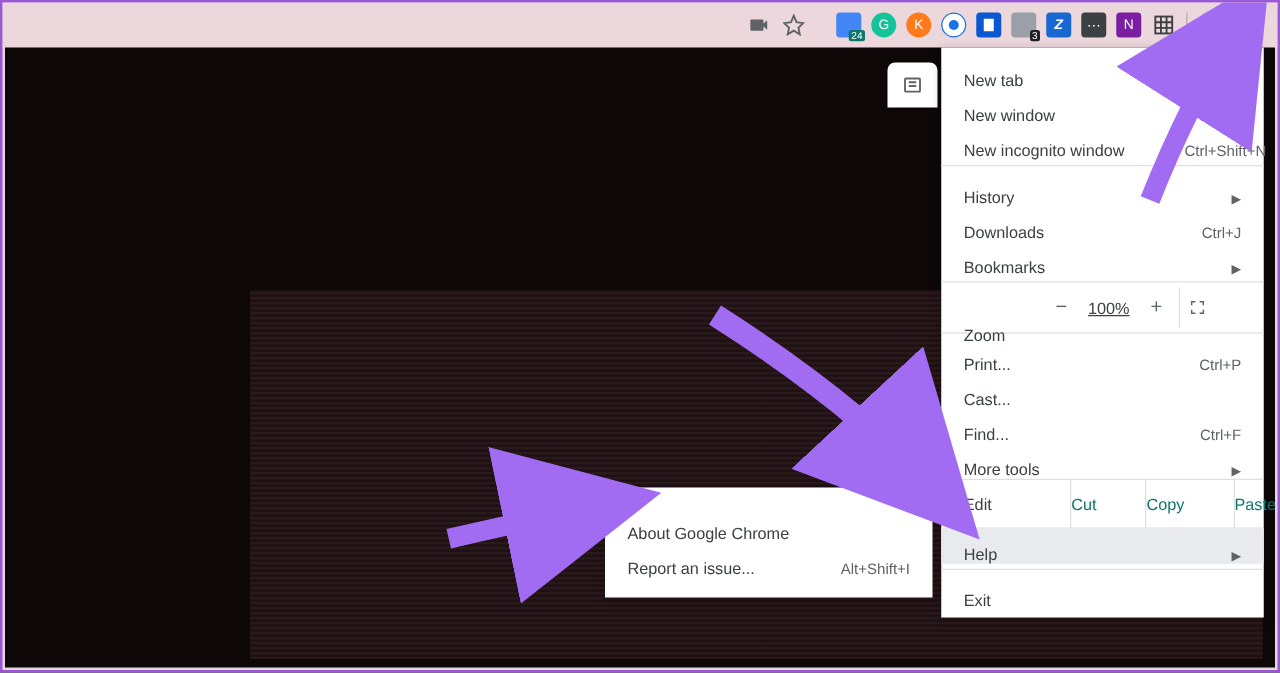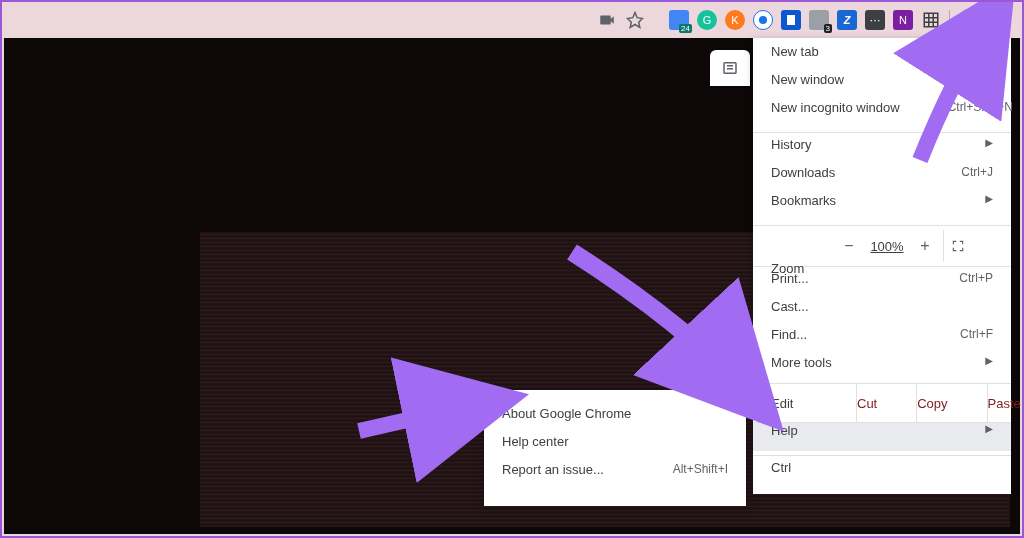--- a/index.html
+++ b/index.html
@@ -11,34 +11,34 @@
   .avatar { width:24px; height:24px; border-radius:50%; background:radial-gradient(circle at 30% 30%,#b8e06a,#6aa037); border:1px solid #ccc;}
   .kebab { width:24px; height:24px; display:flex; flex-direction:column; align-items:center; justify-content:center; gap:3px; cursor:pointer;}
   .kebab span { width:4px; height:4px; background:#5f6368; border-radius:50%; }
   .divider-v { width:1px; height:20px; background:#bba8ac;}
   .page-bg { position:absolute; top:36px; left:2px; right:2px; bottom:2px; background:#0d0708; }
   .page-texture { position:absolute; left:198px; top:230px; width:810px; height:295px; background:repeating-linear-gradient(0deg,#2b1a1c 0,#2b1a1c 1px,#1c0f11 2px,#251518 4px),#231316; }
   .role-chip { position:absolute; left:708px; top:48px; width:40px; height:36px; background:#fff; border-radius:6px 6px 0 0; display:flex; align-items:center; justify-content:center; box-shadow:0 1px 2px rgba(0,0,0,.15);}
   .role-chip svg { width:18px; height:18px; stroke:#5f6368; }
   .menu { position:absolute; background:#fff; box-shadow:0 2px 8px rgba(0,0,0,.25); font-size:13px; color:#3c4043; }
   .main-menu { top:36px; left:751px; width:258px; padding:6px 0;}
-  .mi { display:flex; align-items:flex-start; justify-content:space-between; height:28px; padding:0 18px; white-space:nowrap; cursor:default;gap:48px;}
+  .mi { display:flex; align-items:flex-end; justify-content:space-between; height:28px; padding:0 18px; white-space:nowrap; cursor:default;gap:48px;}
   .mi.highlight { background:#e8eaed; }
   .mi .shortcut { color:#5f6368; font-size:12px;}
   .mi .chevron { color:#5f6368; font-size:10px; }
   .sep { height:1px; background:#e0e0e0; margin:4px 0;}
   .zoom-row { display:flex; align-items:center; height:32px; padding:0 10px 0 18px; }
   .zoom-row .zlabel { flex:0 0 64px;margin-top:44px;}
   .zoom-row .zbtn { width:28px; text-align:center; color:#5f6368; font-size:16px; cursor:pointer;}
   .zoom-row .zpct { width:48px; text-align:center;text-decoration:underline;}
   .zoom-row .full { width:28px; display:flex; align-items:center; justify-content:center; border-left:1px solid #e0e0e0; margin-left:4px; height:100%;}
   .zoom-row .full svg { width:14px; height:14px; stroke:#5f6368; }
   .edit-row { display:flex; height:40px; align-items:stretch; border-top:1px solid #e0e0e0; border-bottom:1px solid #e0e0e0;}
   .edit-row .elabel { flex:0 0 64px; display:flex; align-items:center; padding-left:18px;}
-  .edit-row .ebtn { flex:1; display:flex; align-items:center; justify-content:center; border-left:1px solid #e0e0e0; color:#7f1d1d; cursor:pointer;margin-left:39px;}
+  .edit-row .ebtn { flex:1; display:flex; align-items:center; justify-content:center; border-left:1px solid #e0e0e0; color:#0f766e; cursor:pointer;margin-left:39px;}
   .sub-menu { top:388px; left:482px; width:262px; padding:16px 0;}
   .arrow { position:absolute; }
   .arrow svg { overflow:visible; }
 </style>
 </head>
 <body>
 
 <div class="toolbar">
   <div class="ext-ic">
       <svg viewBox="0 0 24 24" fill="#5f6368">
@@ -152,30 +152,27 @@
     <span class="ebtn">Cut</span>
     <span class="ebtn">Copy</span>
     <span class="ebtn">Paste</span>
   </div>
   <div class="mi highlight">
       <span>Help</span>
       <span class="chevron">▶</span>
     </div>
   <div class="sep"></div>
   <div class="mi">
-      <span>Ctrl</span>
+      <span>Exit</span>
     </div>
 </div>
 
 <div class="menu sub-menu">
   <div class="mi">
       <span>About Google Chrome</span>
-    </div>
-  <div class="mi">
-      <span>Help center</span>
     </div>
   <div class="mi">
       <span>Report an issue...</span>
       <span class="shortcut">Alt+Shift+I</span>
     </div>
 </div>
 
 <div class="arrow" style="left:910px; top:8px;">
   <svg width="100" height="160">
       <defs>

